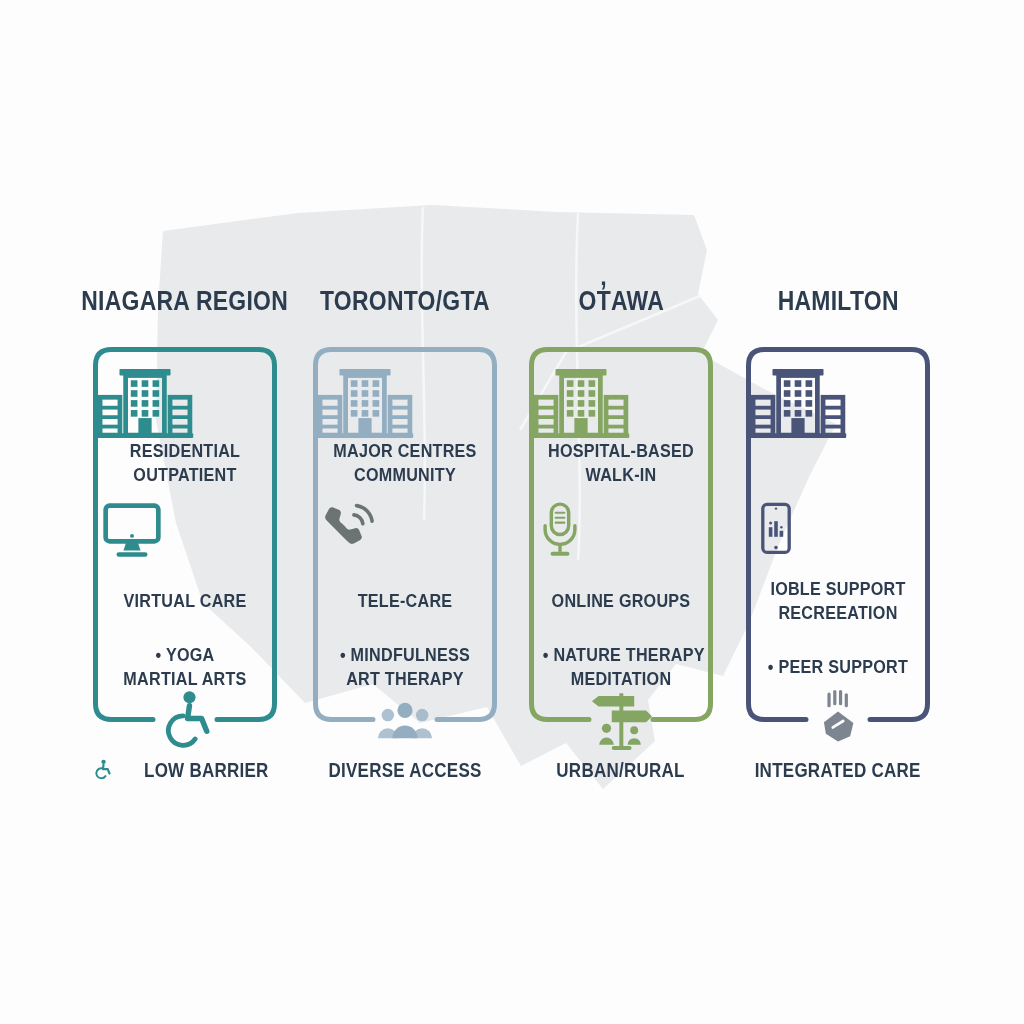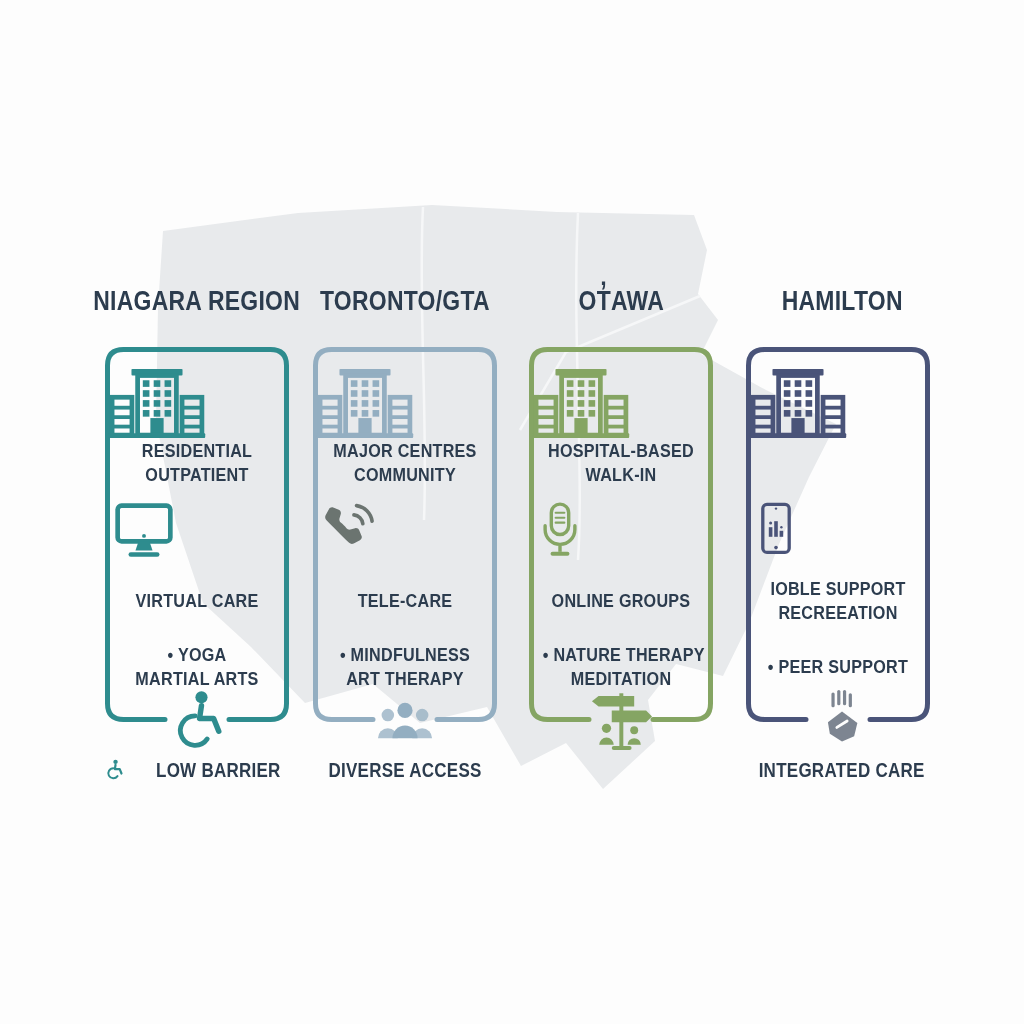--- a/index.html
+++ b/index.html
@@ -50,21 +50,21 @@
          L766,390 L836,424 L809,477 L779,544 L749,623 L723,676 L676,664 L648,700 L655,741
          L603,789 L566,743 L521,766 L487,707 L420,723 L373,684 L305,703 L251,647 L203,603
          L176,523 L156,420 L158,307 Z" fill="#e8eaec"></path>
     <g fill="none" stroke="#f6f7f8" stroke-width="2.5">
       <path d="M423,207 C418,300 428,420 424,520"></path>
       <path d="M578,213 C572,330 584,470 578,560"></path>
       <path d="M700,296 L566,352 L520,430"></path>
     </g>
   </svg>
 
-  <div class="column" style="left: 93px; margin-left: 12px; --accent: #2e8c8e;">
+  <div class="column" style="left: 93px; --accent: #2e8c8e;">
     <div class="col-header"><span class="ctext">NIAGARA REGION</span></div>
     <svg class="card-border" viewBox="0 0 184 375">
       <path d="M60,372.5 H18.5 Q2.5,372.5 2.5,356.5 V18.5 Q2.5,2.5 18.5,2.5 H165.5 Q181.5,2.5 181.5,18.5 V356.5 Q181.5,372.5 165.5,372.5 H124" fill="none" stroke="currentColor" stroke-width="5" stroke-linecap="round"></path>
     </svg>
     <div class="card-content">
       <div class="slot slot-building">
         <svg width="104" height="74" viewBox="0 0 110 78">
           <g fill="currentColor">
             <rect x="4" y="72" width="102" height="5" rx="1"></rect>
               <rect x="28" y="4" width="54" height="7" rx="1"></rect>
@@ -283,23 +283,26 @@
           <polygon points="16,12 70,12 70,28 16,28 6,20"></polygon>
           <polygon points="36,34 88,34 97,43 88,52 36,52"></polygon>
           <circle cx="28" cy="61" r="7"></circle>
             <path d="M17,86 a11,11 0 0 1 22,0 Z"></path>
           <circle cx="70" cy="64" r="6"></circle>
             <path d="M60,86 a10,10 0 0 1 20,0 Z"></path>
           <rect x="36" y="88" width="30" height="6" rx="3"></rect>
         </g>
       </svg>
     </div>
+    <div class="caption">
+      <span class="ctext">URBAN/RURAL</span>
+    </div>
   </div>
 
-  <div class="column" style="left: 746px; padding-left: 8px; --accent: #4a5479; --bottom-icon-color: #7d8591;">
+  <div class="column" style="left: 746px; --accent: #4a5479; --bottom-icon-color: #7d8591;">
     <div class="col-header"><span class="ctext">HAMILTON</span></div>
     <svg class="card-border" viewBox="0 0 184 375">
       <path d="M60,372.5 H18.5 Q2.5,372.5 2.5,356.5 V18.5 Q2.5,2.5 18.5,2.5 H165.5 Q181.5,2.5 181.5,18.5 V356.5 Q181.5,372.5 165.5,372.5 H124" fill="none" stroke="currentColor" stroke-width="5" stroke-linecap="round"></path>
     </svg>
     <div class="card-content">
       <div class="slot slot-building">
         <svg width="104" height="74" viewBox="0 0 110 78">
           <g fill="currentColor">
             <rect x="4" y="72" width="102" height="5" rx="1"></rect>
               <rect x="28" y="4" width="54" height="7" rx="1"></rect>

